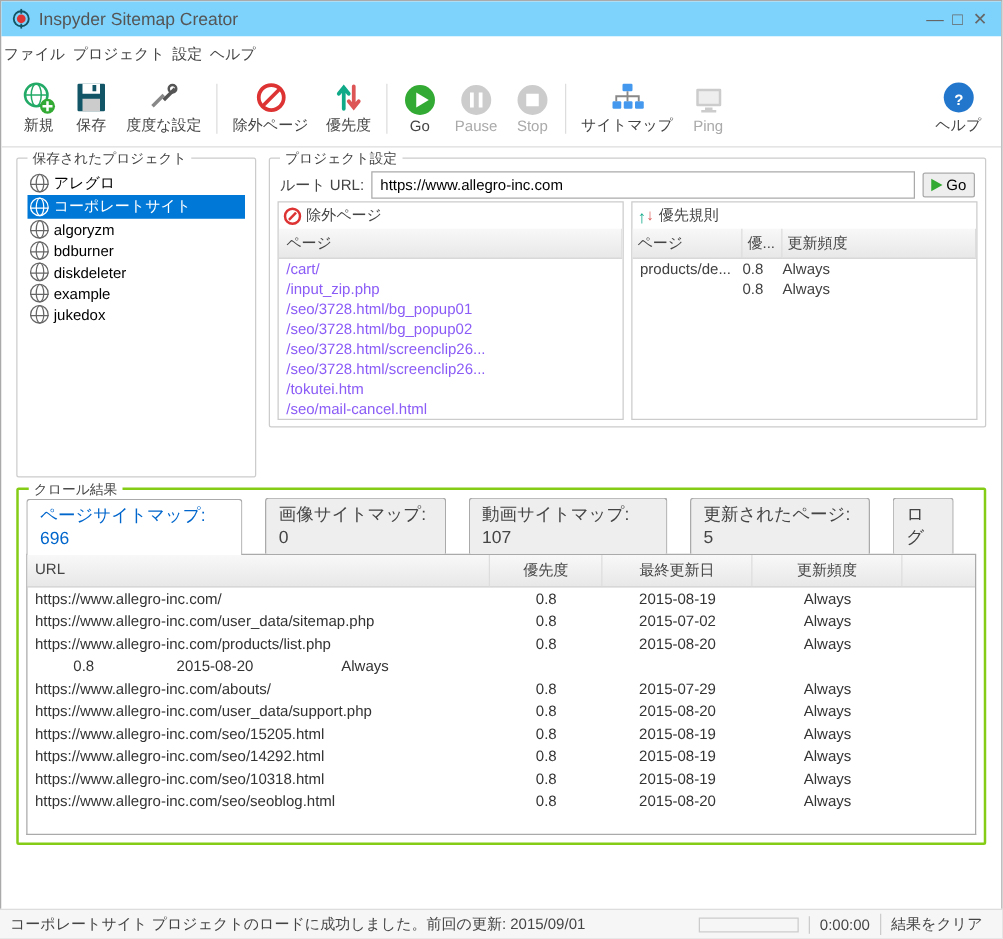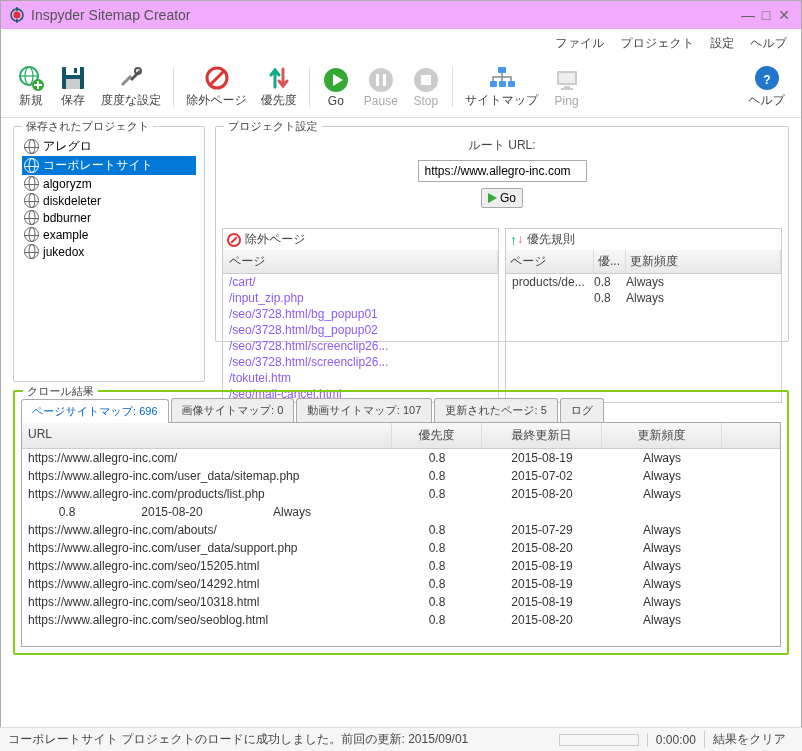--- a/index.html
+++ b/index.html
@@ -1,63 +1,63 @@
 <!DOCTYPE html>
 <html><head>
 <meta charset="utf-8">
 <style>
 * { box-sizing: border-box; margin: 0; padding: 0; font-family: "Meiryo", "Segoe UI", sans-serif; font-size: 12px; }
 body { background: #fff; width: 802px; height: 751px; overflow: hidden; border: 1px solid #aaa; }
-.titlebar { height: 28px; display: flex; align-items: center; padding: 0 8px; background: #f0abfc; }
+.titlebar { height: 28px; display: flex; align-items: center; padding: 0 8px; background: #7dd3fc; }
 .app-icon { width: 16px; height: 16px; margin-right: 6px; }
 .app-title { color: #555; font-size: 14px; flex: 1; }
 .win-btn { width: 18px; text-align: center; color: #666; cursor: pointer; font-size: 14px; }
-.menubar { display: flex; gap: 16px; padding: 6px 14px 8px; color: #444; justify-content: flex-end; }
+.menubar { display: flex; gap: 6px; padding: 6px 2px 8px; color: #444; }
 .menubar span { cursor: pointer; }
 .toolbar { display: flex; align-items: center; padding: 2px 10px 6px; gap: 2px; border-bottom: 1px solid #ddd; }
 .tb-item { display: flex; flex-direction: column; align-items: center; padding: 2px 6px; cursor: pointer; color: #444; font-size: 11px; }
 .tb-icon { width: 28px; height: 28px; display: flex; align-items: center; justify-content: center; }
 .tb-sep { width: 1px; height: 40px; background: #ddd; margin: 0 4px; }
 .tb-spacer { flex: 1; }
 .tb-item.disabled { color: #aaa; }
 .content { display: flex; flex-direction: column; padding: 8px 12px; gap: 8px; }
 .upper { display: flex; gap: 10px; }
 .fieldset { border: 1px solid #ccc; border-radius: 2px; padding: 6px; position: relative; }
 .fieldset .legend { position: absolute; top: -8px; left: 8px; background: #fff; padding: 0 4px; color: #444; font-size: 11px; }
 .projects { width: 192px; height: 256px; }
 .tree { padding: 4px 2px; }
 .tree-item { display: flex; align-items: center; padding: 1px 2px; cursor: pointer; }
 .tree-item.selected { background: #0078d7; color: #fff; }
 .tree-item .globe { width: 15px; height: 15px; margin-right: 4px; border: 1.3px solid #666; border-radius: 50%; position: relative; flex-shrink: 0; }
 .tree-item .globe::before { content: ""; position: absolute; left: 50%; top: -1px; bottom: -1px; width: 5px; border: 1px solid #666; border-radius: 50%; transform: translateX(-50%); }
 .tree-item .globe::after { content: ""; position: absolute; left: -1px; right: -1px; top: 50%; height: 0; border-top: 1px solid #666; }
 .tree-item.selected .globe, .tree-item.selected .globe::before, .tree-item.selected .globe::after { border-color: #fff; }
 .proj-settings { flex: 1; height: 216px; display: flex; flex-direction: column; }
-.url-row { display: flex; align-items: center; gap: 6px; margin: 4px 2px 20px; flex-direction: column; }
+.url-row { display: flex; align-items: center; gap: 6px; margin: 4px 2px 2px; }
 .url-row label { color: #444; }
 .url-row input { flex: 1; border: 1px solid #aaa; padding: 3px 6px; font-size: 12px; }
 .go-btn { background: #eee; border: 1px solid #aaa; border-radius: 2px; padding: 2px 6px; display: flex; align-items: center; gap: 3px; cursor: pointer; }
 .go-btn .arrow { width: 0; height: 0; border-left: 9px solid #3a3; border-top: 5px solid transparent; border-bottom: 5px solid transparent; }
 .sub-row { display: flex; gap: 6px; flex: 1; }
 .sub-panel { border: 1px solid #ccc; flex: 1; display: flex; flex-direction: column; overflow: hidden; }
 .sub-header { display: flex; align-items: center; gap: 4px; padding: 2px 4px; color: #444; font-size: 11px; }
 .ex-list-header, .pr-list-header { background: linear-gradient(#f8f8f8,#e8e8e8); border-bottom: 1px solid #ccc; display: flex; font-size: 11px; color: #444; justify-content: center; }
 .ex-list-header .col { padding: 3px 6px; border-right: 1px solid #ddd; }
 .pr-list-header .col { padding: 3px 4px; border-right: 1px solid #ddd; }
 .ex-list { overflow-y: scroll; flex: 1; }
 .ex-list div { padding: 1px 6px; color: #8b5cf6; }
 .pr-list { flex: 1; }
 .pr-row { display: flex; padding: 1px 0; color: #404040; }
 .pr-row .c1 { width: 88px; padding-left: 6px; overflow: hidden; text-overflow: ellipsis; white-space: nowrap; }
 .pr-row .c2 { width: 32px; }
 .pr-row .c3 { flex: 1; }
 .crawl { border: 2px solid #84cc16; position: relative; padding: 6px; }
 .crawl .legend { position: absolute; top: -8px; left: 8px; background: #fff; padding: 0 4px; color: #444; font-size: 11px; }
 .tabs { display: flex; border-bottom: 1px solid #aaa; }
-.tab { padding: 4px 10px; border: 1px solid #aaa; border-bottom: none; background: #eee; margin-right: 2px; cursor: pointer; font-size: 11px; color: #444; border-top-left-radius: 3px; border-top-right-radius: 3px; }
+.tab { padding: 4px 10px; border: 1px solid #aaa; border-bottom: none; background: #eee; margin-right: 18px; cursor: pointer; font-size: 14px; color: #444; border-top-left-radius: 3px; border-top-right-radius: 3px; }
 .tab.active { background: #fff; position: relative; top: 1px; color: #0066cc; }
 .table-wrap { border: 1px solid #aaa; border-top: none; height: 224px; display: flex; flex-direction: column; }
 .thead { background: linear-gradient(#f8f8f8,#e8e8e8); display: flex; border-bottom: 1px solid #ccc; color: #444; font-size: 11px; }
 .thead .th { padding: 4px 6px; border-right: 1px solid #ddd; }
 .th1 { width: 370px; }
 .th2 { width: 90px; }
 .th3 { width: 120px; }
 .th4 { width: 120px; }
 .tbody { overflow-y: scroll; flex: 1; }
 .trow { display: flex; padding: 1px 0; color: #333; }
@@ -228,25 +228,25 @@
           <div class="tree-item selected">
             <span class="globe"></span>
             <span>コーポレートサイト</span>
           </div>
           <div class="tree-item">
             <span class="globe"></span>
             <span>algoryzm</span>
           </div>
           <div class="tree-item">
             <span class="globe"></span>
+            <span>bdburner</span>
+          </div>
+          <div class="tree-item">
+            <span class="globe"></span>
             <span>diskdeleter</span>
-          </div>
-          <div class="tree-item">
-            <span class="globe"></span>
-            <span>bdburner</span>
           </div>
           <div class="tree-item">
             <span class="globe"></span>
             <span>example</span>
           </div>
           <div class="tree-item">
             <span class="globe"></span>
             <span>jukedox</span>
           </div>
         </div>

